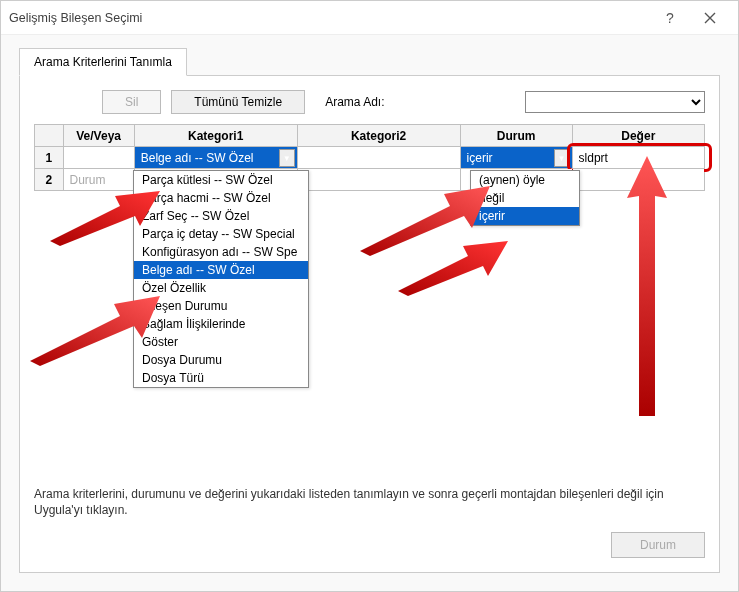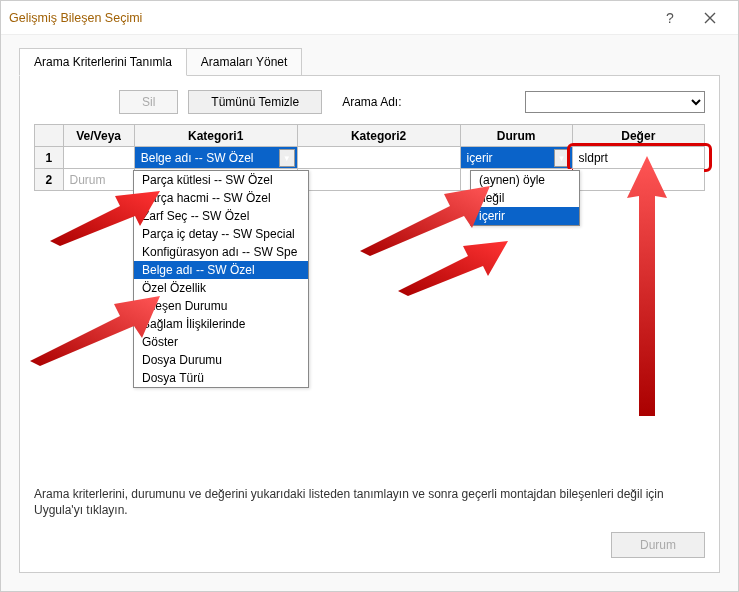--- a/index.html
+++ b/index.html
@@ -25,21 +25,21 @@
     height: 34px;
     display: flex;
     align-items: center;
     padding: 0 8px;
     background: #fff;
     border-bottom: 1px solid #eee;
   }
   .titlebar .title {
     flex: 1;
     font-size: 12.5px;
-    color: #a16207;
+    color: #404040;
   }
   .titlebar .btn {
     width: 40px;
     height: 28px;
     display: flex;
     align-items: center;
     justify-content: center;
     color: #555;
     font-size: 14px;
     cursor: pointer;
@@ -87,21 +87,20 @@
   .toolbar .btn {
     padding: 4px 22px;
     border: 1px solid #bbb;
     background: #f0f0f0;
     cursor: pointer;
   }
   .toolbar .btn.disabled {
     color: #aaa;
     background: #f6f6f6;
     cursor: default;
-    margin-left: 17px;
   }
   .toolbar .label { margin-left: 10px; }
   .toolbar select {
     width: 180px;
     height: 22px;
     border: 1px solid #888;
     background: #fff;
   }
 
   table.criteria {
@@ -226,21 +225,20 @@
     <div class="btn">
       <svg width="12" height="12" viewBox="0 0 12 12">
           <path d="M1 1 L11 11 M11 1 L1 11" stroke="#555" stroke-width="1.4"></path>
         </svg>
     </div>
   </div>
 
   <div class="content">
     <div class="tabs">
       <div class="tab active">Arama Kriterlerini Tanımla</div>
-      <div class="tab">Aramaları Yönet</div>
     </div>
 
     <div class="tabpanel">
       <div class="toolbar">
         <div style="width:58px"></div>
         <div class="btn disabled">Sil</div>
         <div class="btn">Tümünü Temizle</div>
         <div class="label">Arama Adı:</div>
         <div style="flex:1"></div>
         <select></select>

